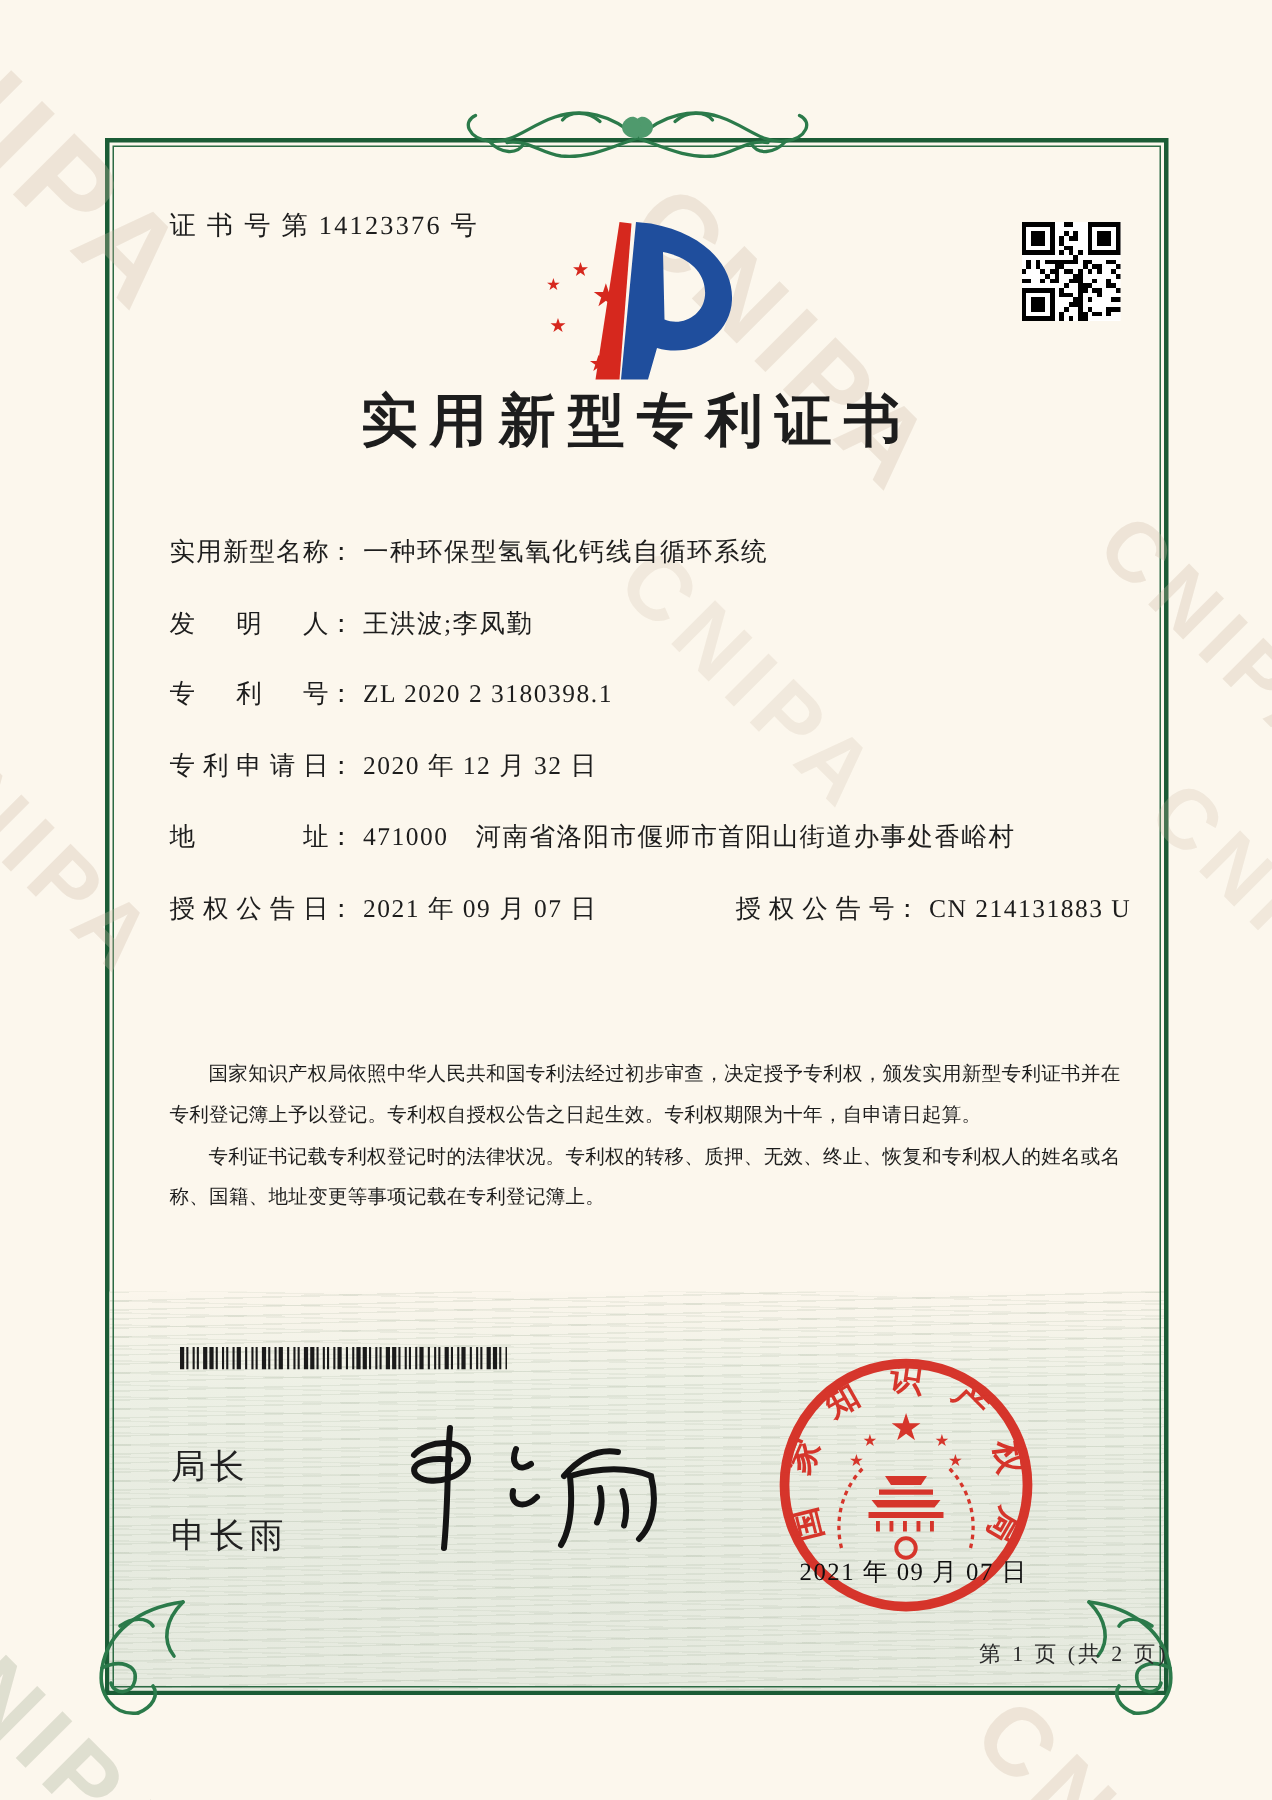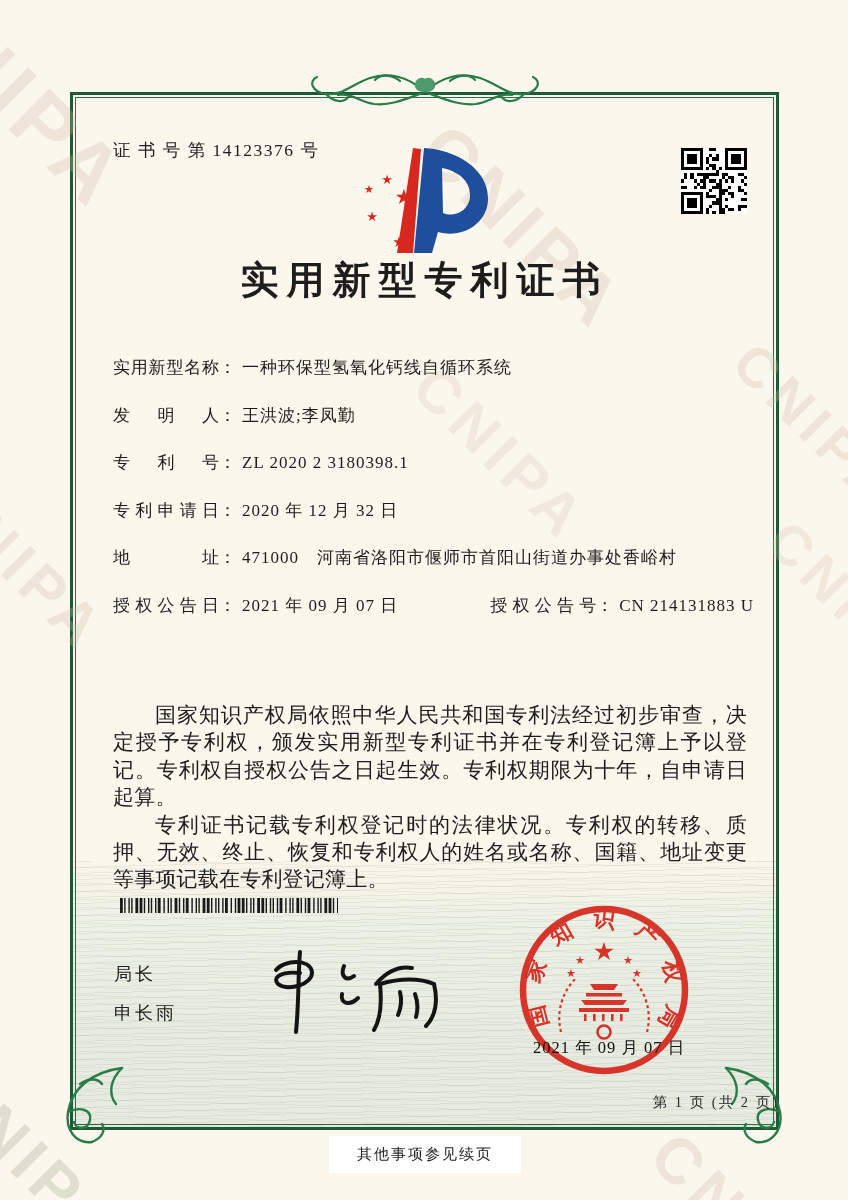--- a/index.html
+++ b/index.html
@@ -49,27 +49,27 @@
   .title {
     position:absolute; left:70px; top:255px; width:709px; text-align:center;
     font-size:38px; font-weight:bold; letter-spacing:8px;
   }
   .fields { position:absolute; left:113px; top:356px; width:650px; font-size:17px; }
   .frow { margin-bottom:24.5px; white-space:nowrap; }
   .flabel { display:inline-block; width:106px; text-align:justify; text-align-last:justify; }
   .fcolon { margin-right:6px; }
   .fvalue { letter-spacing:1px; }
   .gpair { margin-left:92px; }
-  .body-text { position:absolute; left:113px; top:702px; width:634px; font-size:21px; line-height:27.4px; text-align:justify; letter-spacing:0.2px; }
+  .body-text { position:absolute; left:113px; top:702px; width:634px; font-size:13px; line-height:27.4px; text-align:justify; letter-spacing:0.2px; }
   .body-text p { text-indent:2em; }
   .barcode { position:absolute; left:120px; top:898px; }
   .signer {
     position:absolute; left:114px; top:962px;
     font-family:"Liberation Sans","DejaVu Sans",sans-serif;
-    font-size:18px; letter-spacing:3px; color:#222;
+    font-size:23px; letter-spacing:3px; color:#222;
   }
   .signer div { margin-bottom:15px; }
   .signature { position:absolute; left:248px; top:940px; }
   .seal { position:absolute; left:504px; top:886px; }
   .seal-date {
     position:absolute; left:533px; top:1037px; width:170px;
     font-size:16.5px; letter-spacing:1px; color:#101010; white-space:nowrap;
   }
   .page-info {
     position:absolute; left:70px; top:1093px; width:709px; text-align:right;
@@ -388,15 +388,14 @@
         <circle cx="604" cy="1032" r="6.5" fill="none" stroke="#d5281e" stroke-width="2.6"></circle>
         <path d="M561,1032 C556,1012 562,992 576,978" fill="none" stroke="#d5281e" stroke-width="2.2" stroke-dasharray="3 3"></path>
         <path d="M647,1032 C652,1012 646,992 632,978" fill="none" stroke="#d5281e" stroke-width="2.2" stroke-dasharray="3 3"></path>
       </g>
     </g>
   </svg>
 
   <div class="seal-date">2021 年 09 月 07 日</div>
 
   <div class="page-info">第 1 页 (共 2 页)</div>
-  <div class="cont-note">其他事项参见续页</div>
 
 </div>
 
 </body></html>

